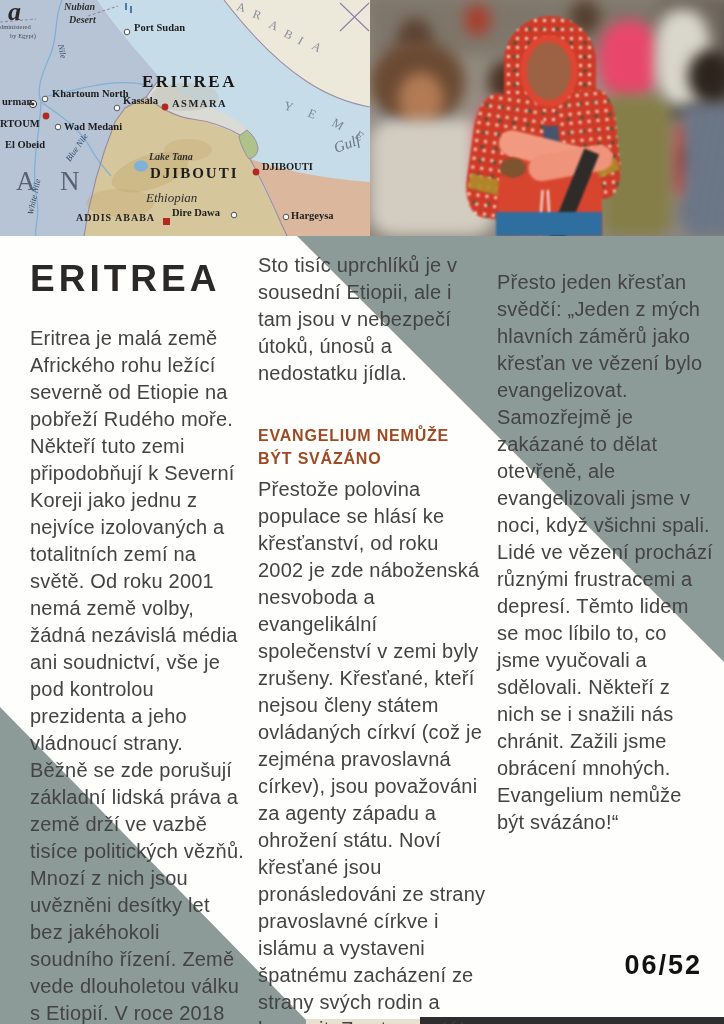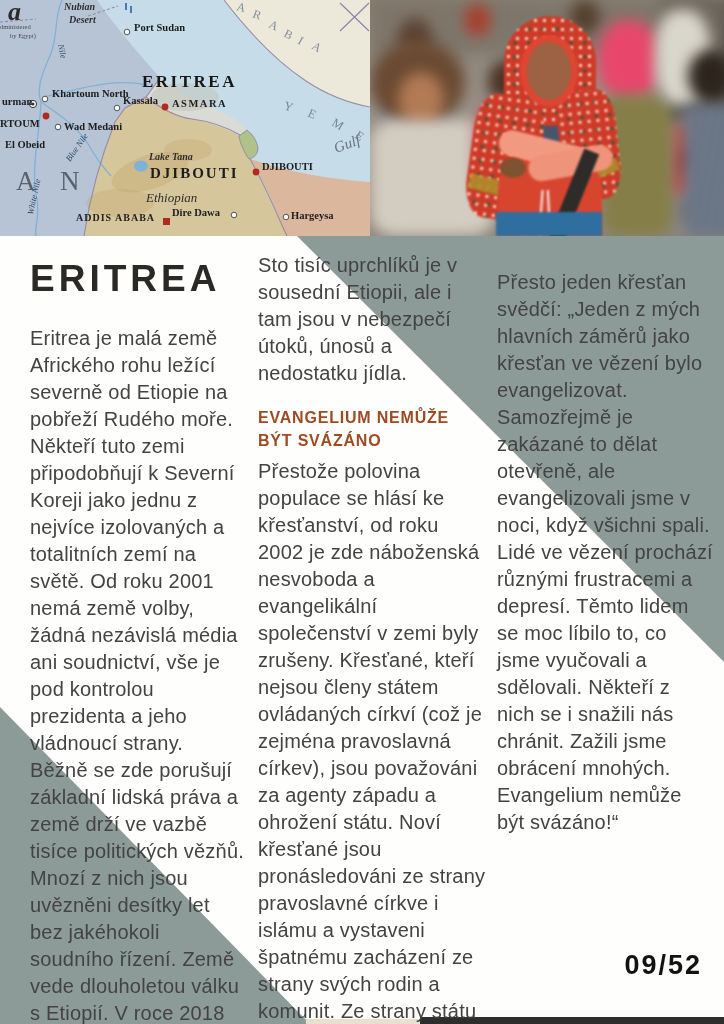--- a/index.html
+++ b/index.html
@@ -35,21 +35,21 @@
   .yem{font-family:"Liberation Serif",serif;fill:#7d8793;font-size:12.5px;}
 
   
   .col{position:absolute;z-index:3;color:#434343;}
   .col p{font-size:20px;line-height:27px;letter-spacing:.2px;margin:0;}
   .col1{left:30px;top:258px;width:214px;}
   .col2{left:258px;top:252px;width:229px;}
   .col3{left:497px;top:269px;width:216px;}
   h1.title{font-size:37px;font-weight:700;letter-spacing:4px;color:#2b2925;margin:0 0 25px 0;}
   h2.heading{font-size:16px;font-weight:700;letter-spacing:.8px;line-height:23px;color:#9e4a22;margin:0 0 6px 0;}
-  .col2 h2.heading{margin-top:19px;}
+  .col2 h2.heading{margin-top:37px;}
   .page-number{position:absolute;right:22px;top:950px;z-index:3;font-size:27px;font-weight:700;
                letter-spacing:2px;color:#121212;font-family:"Liberation Sans",sans-serif;}
 </style>
 </head>
 <body>
 
 <div class="page">
 
   <div class="wedge-top"></div>
   <div class="wedge-bottom"></div>
@@ -189,15 +189,15 @@
   <div class="col col2">
     <p>Sto tisíc uprchlíků je v sousední Etiopii, ale i tam jsou v nebezpečí útoků, únosů a nedostatku jídla.</p>
     <h2 class="heading">EVANGELIUM NEMŮŽE BÝT SVÁZÁNO</h2>
     <p>Přestože polovina populace se hlásí ke křesťanství, od roku 2002 je zde náboženská nesvoboda a evangelikální společenství v zemi byly zrušeny. Křesťané, kteří nejsou členy státem ovládaných církví (což je zejména pravoslavná církev), jsou považováni za agenty západu a ohrožení státu. Noví křesťané jsou pronásledováni ze strany pravoslavné církve i islámu a vystaveni špatnému zacházení ze strany svých rodin a komunit. Ze strany státu jsou mnozí pro víru zatčeni bez soudu a bez možnosti se setkat s rodinou, která často ani neví, kde jsou, nebo zda jsou stále naživu. Podmínky v těchto věznicích jsou jedny z nejhorších na světě, mnozí vězni jsou týráni.</p>
   </div>
 
   <div class="col col3">
     <p>Přesto jeden křesťan svědčí: „Jeden z mých hlavních záměrů jako křesťan ve vězení bylo evangelizovat. Samozřejmě je zakázané to dělat otevřeně, ale evangelizovali jsme v noci, když všichni spali. Lidé ve vězení prochází různými frustracemi a depresí. Těmto lidem se moc líbilo to, co jsme vyučovali a sdělovali. Někteří z nich se i snažili nás chránit. Zažili jsme obrácení mnohých. Evangelium nemůže být svázáno!“</p>
   </div>
 
-  <div class="page-number">09/52</div>
+  <div class="page-number">06/52</div>
 
 </div>
 
 </body></html>

